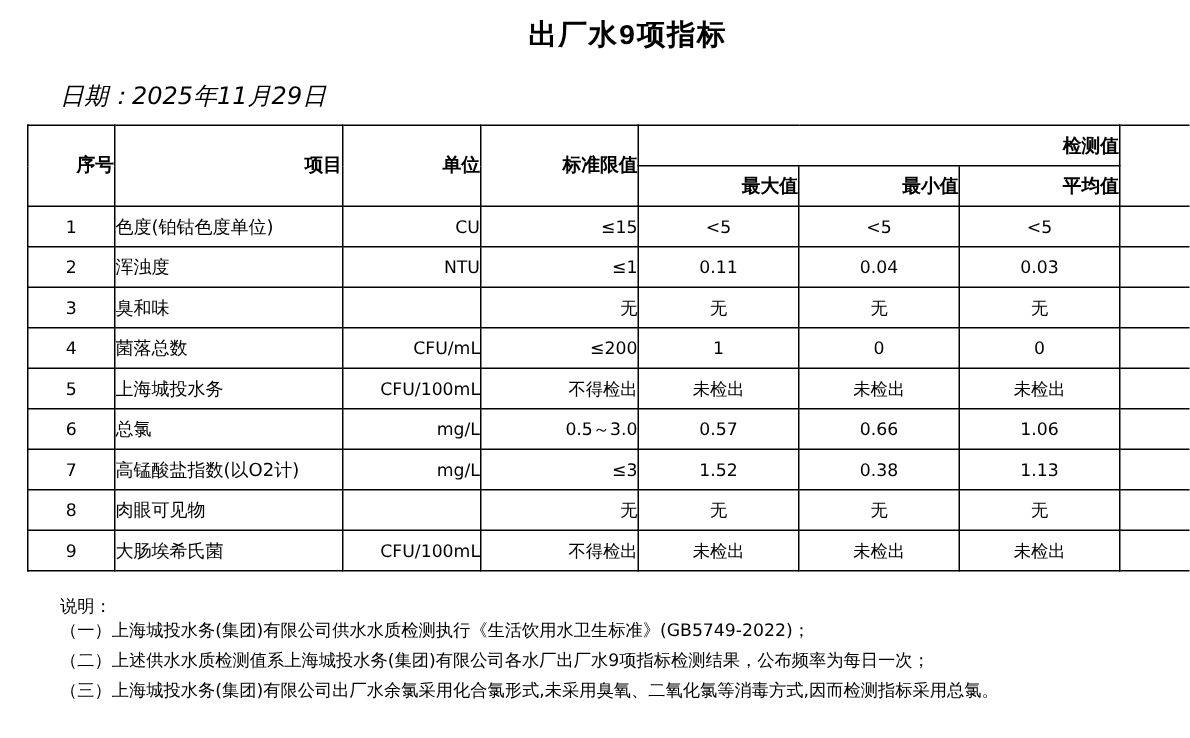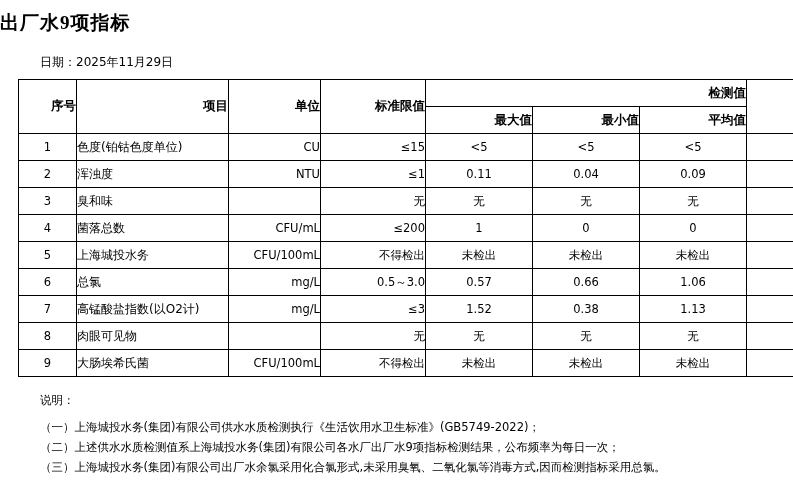--- a/index.html
+++ b/index.html
@@ -14,31 +14,34 @@
     color: #000000;
     overflow: hidden;
   }
   .page {
     position: relative;
     width: 793px;
     height: 492px;
     box-sizing: border-box;
   }
   .doc-title {
+    text-align: center;
     font-size: 19px;
     font-weight: bold;
     letter-spacing: 1px;
     padding-top: 10px;
     padding-bottom: 4px;
-    font-family: Liberation Serif, serif;
+    font-family: Liberation Mono, monospace;
+    margin-left: 44px;
   }
   .date-line {
     margin: 14px 0 8px 40px;
-    font-size: 12px;
+    font-size: 16px;
     font-family: "DejaVu Sans", "Liberation Sans", sans-serif;
+    font-style: italic;
   }
   .table-wrap {
     margin: 0 18px 0 18px;
   }
   table.report {
     border-collapse: collapse;
     width: 757px;
     table-layout: fixed;
     font-size: 11.5px;
     font-family: "DejaVu Sans", "Liberation Sans", sans-serif;
@@ -78,21 +81,21 @@
   }
   .head-detect {
     font-size: 12.5px;
   }
   .note {
     margin: 16px 0 0 40px;
     font-size: 11.5px;
     font-family: "DejaVu Sans", "Liberation Sans", sans-serif;
   }
   .note-title {
-    margin-bottom: 12px;
+    margin-bottom: 1px;
     font-family: Liberation Mono, monospace;
   }
   .note-line {
     margin-bottom: 5px;
     line-height: 15px;
   }
 </style>
 </head>
 <body>
 
@@ -140,21 +143,21 @@
           <td class="center">&lt;5</td>
           <td class="center"></td>
         </tr>
         <tr>
           <td class="center">2</td>
           <td class="item-cell">浑浊度</td>
           <td class="left-pad unit-cell">NTU</td>
           <td class="left-pad limit-cell">≤1</td>
           <td class="center">0.11</td>
           <td class="center">0.04</td>
-          <td class="center">0.09</td>
+          <td class="center">0.03</td>
           <td class="center"></td>
         </tr>
         <tr>
           <td class="center">3</td>
           <td class="item-cell">臭和味</td>
           <td class="left-pad unit-cell"></td>
           <td class="left-pad limit-cell">无</td>
           <td class="center">无</td>
           <td class="center">无</td>
           <td class="center">无</td>

